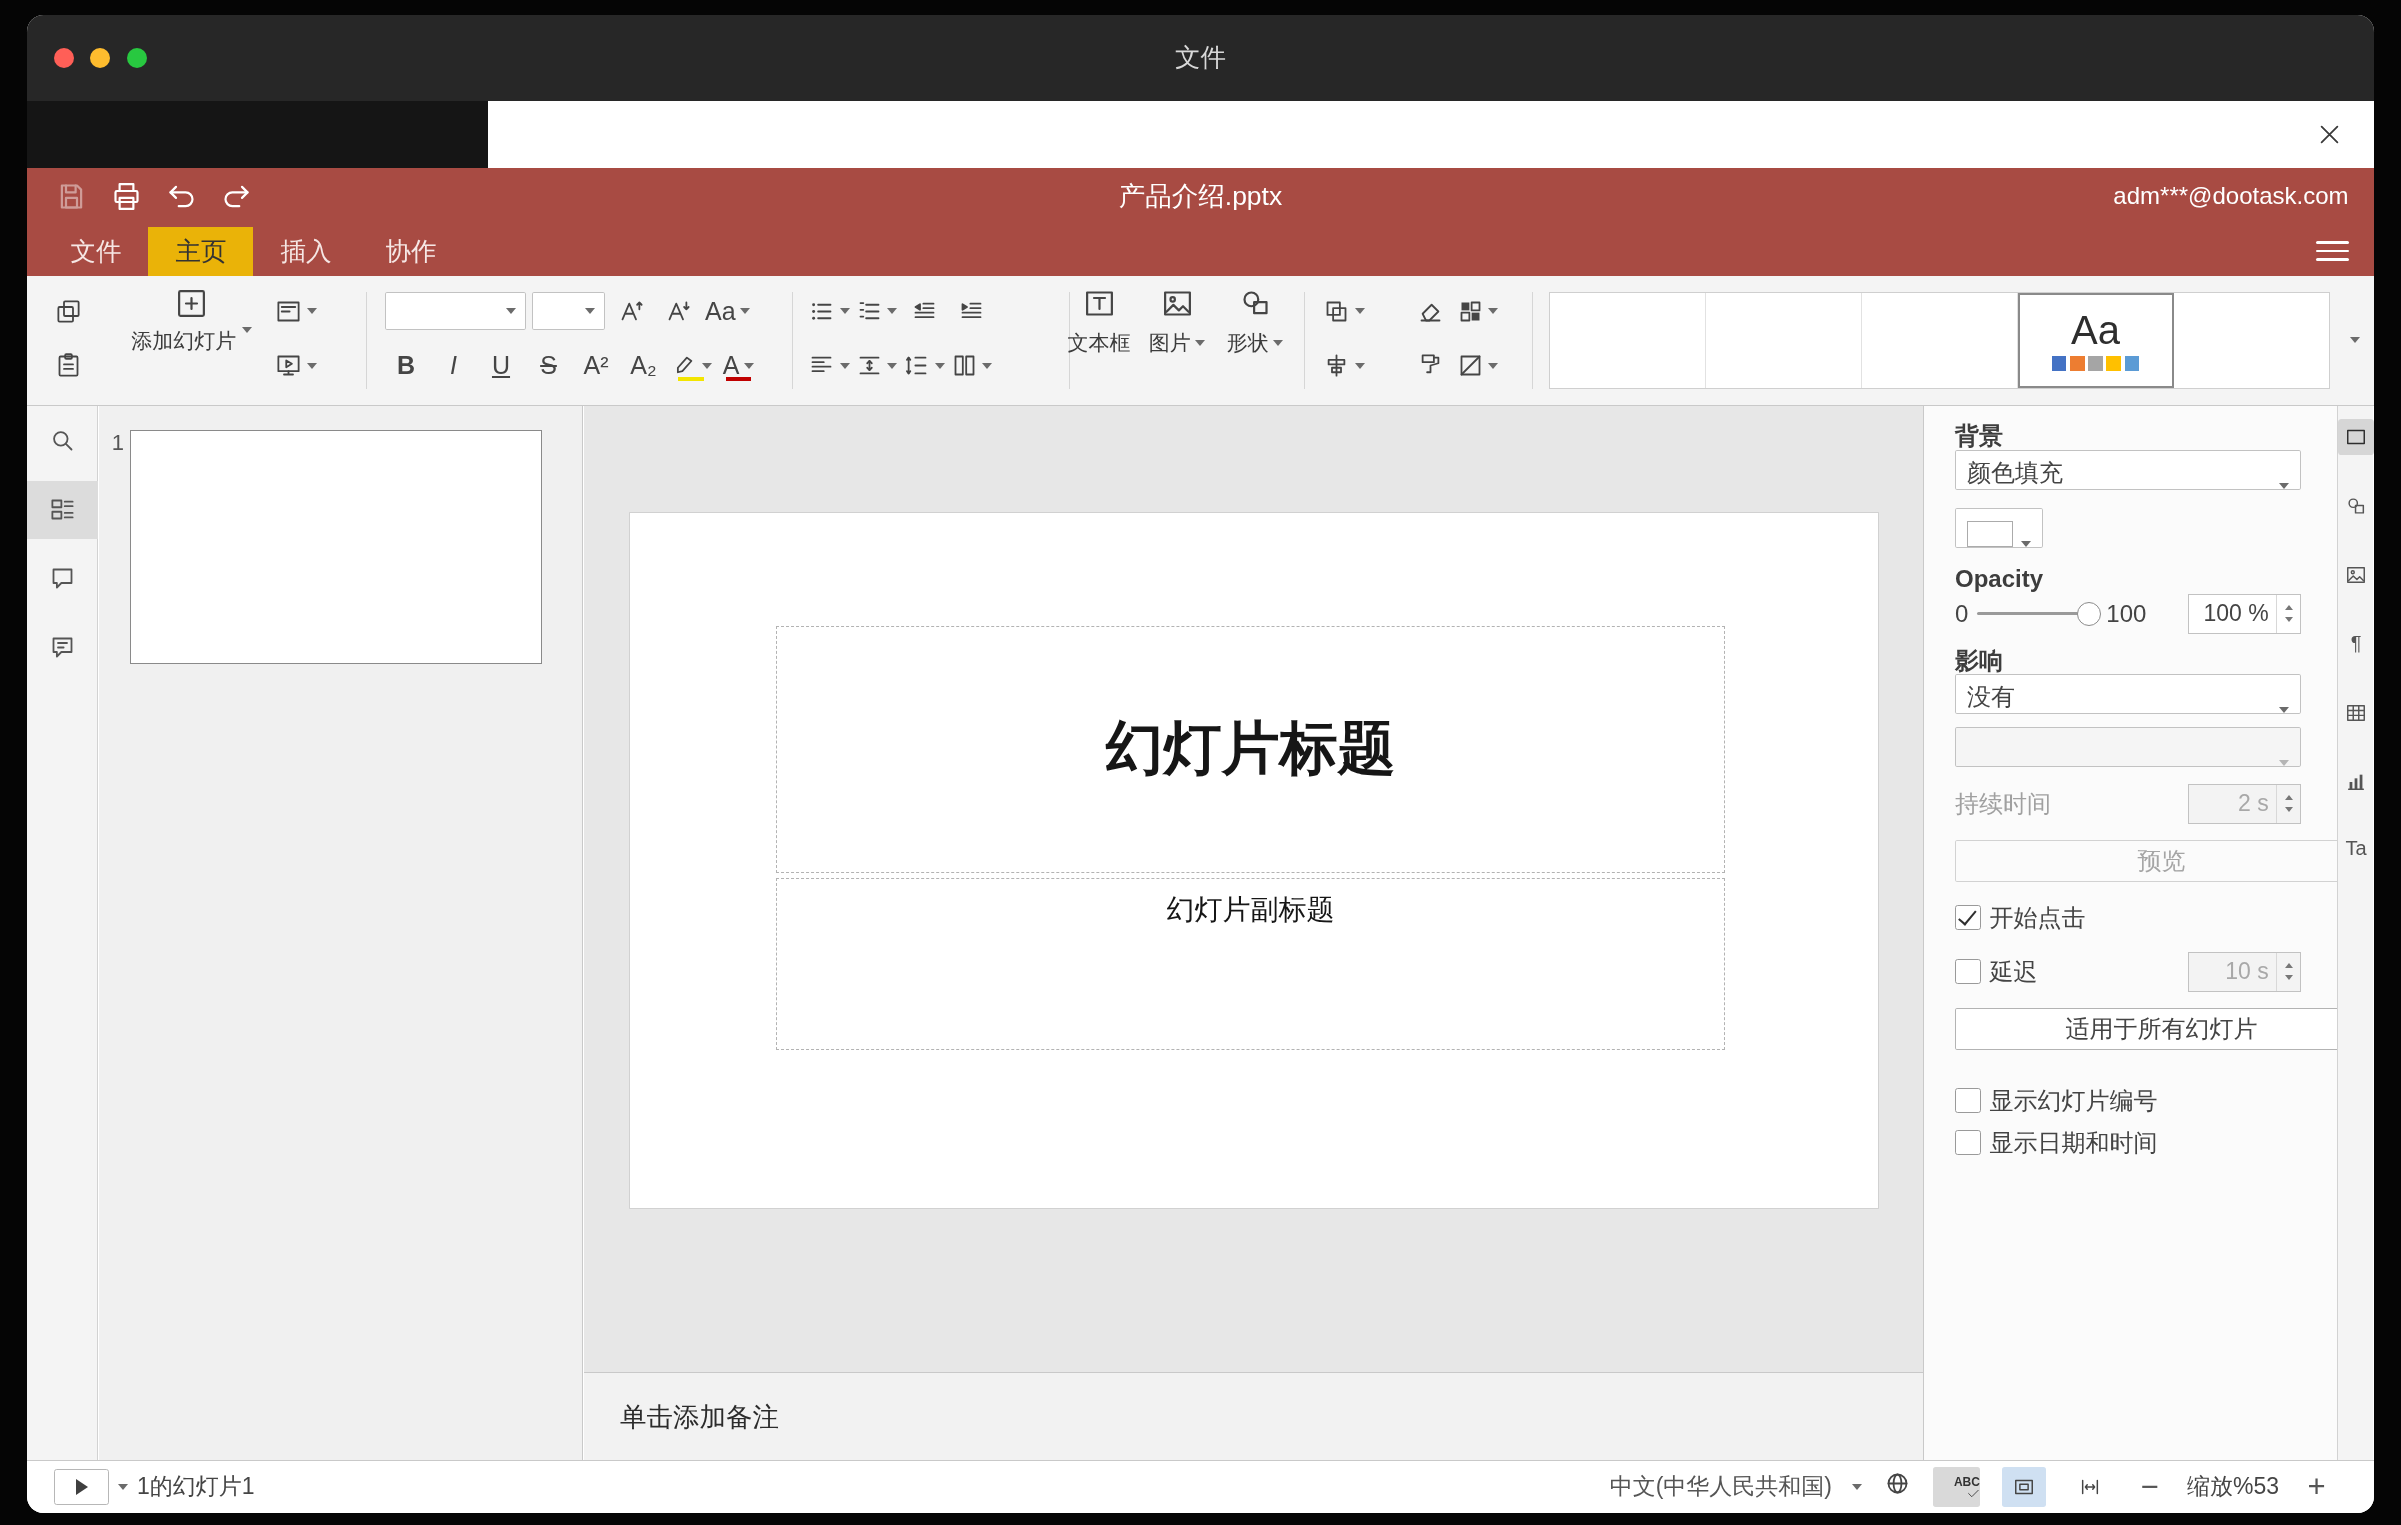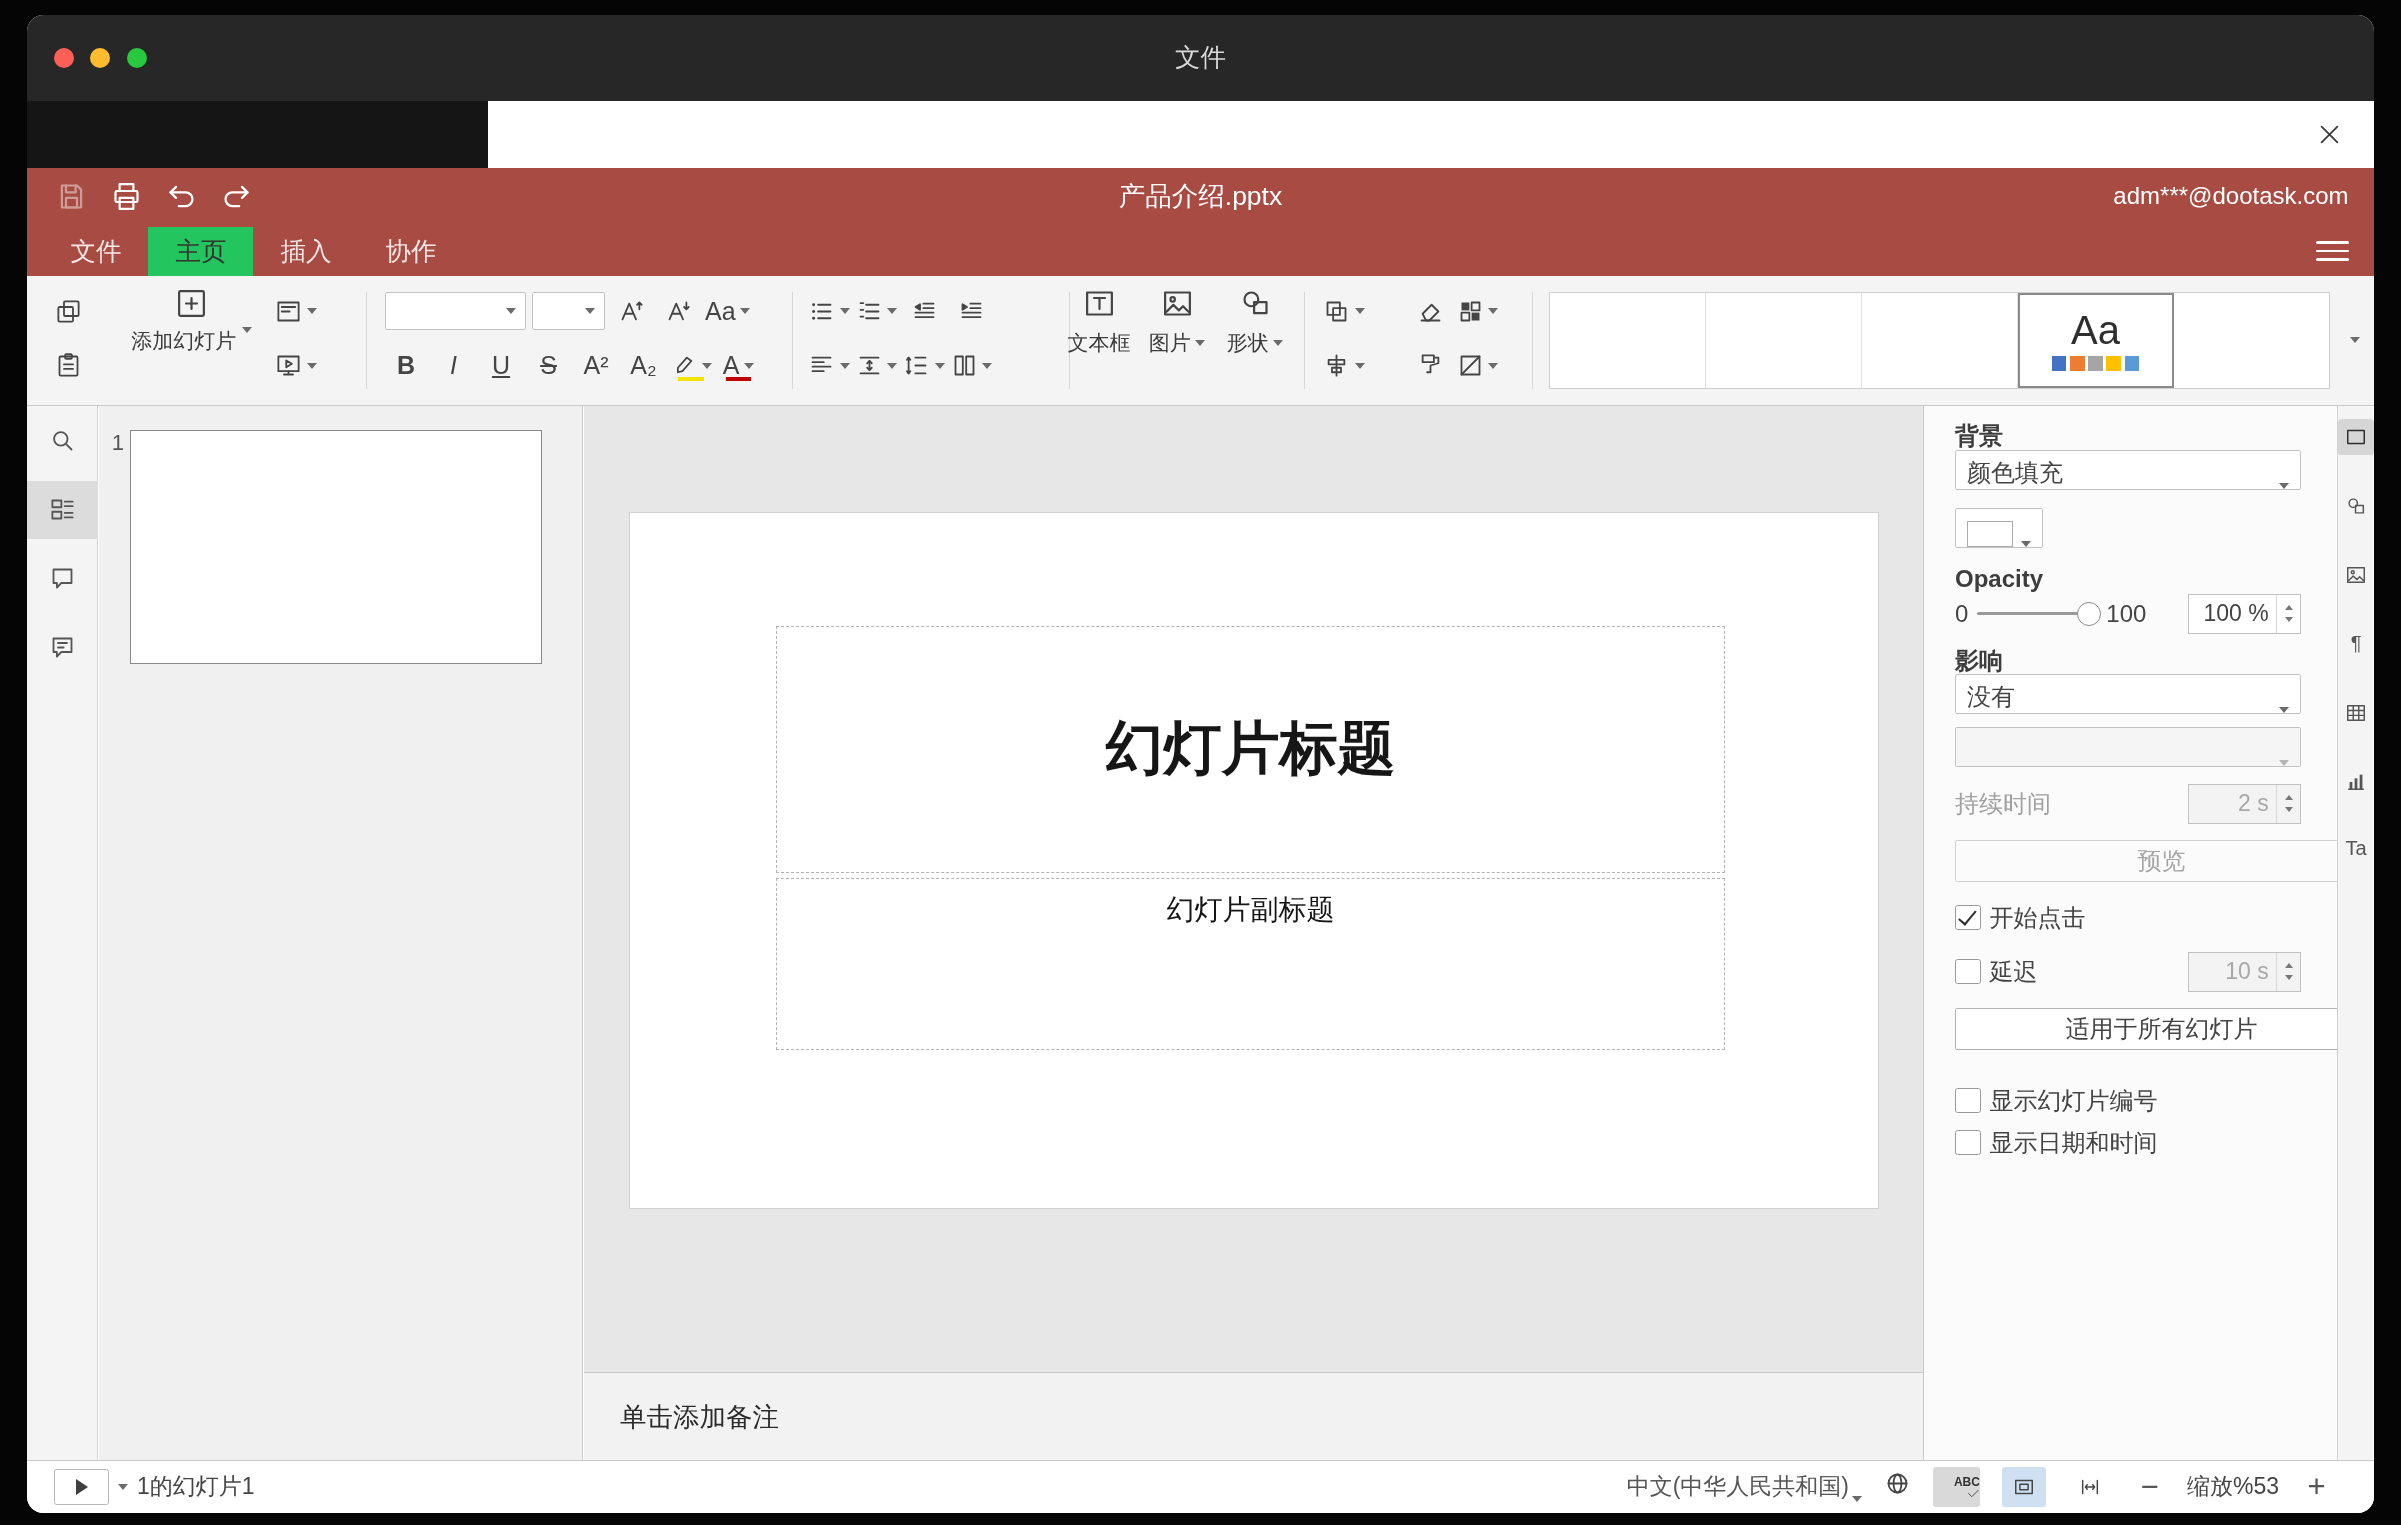--- a/index.html
+++ b/index.html
@@ -29,21 +29,21 @@
   .redbar { position:absolute; left:0; top:153px; right:0; height:108px; background:#a84b43; }
   .quick { position:absolute; left:22px; top:7.3px; display:flex; gap:11px; color:#fff; }
   .qbtn { width:44px; height:44px; display:flex; align-items:center; justify-content:center; }
   .qbtn.disabled { opacity:.45; }
   .filename { position:absolute; left:0; right:0; top:0; height:57px; display:flex;
               align-items:center; justify-content:center; color:#ffffff; font-size:26.5px; }
   .account { position:absolute; right:25.5px; top:0; height:57px; display:flex; align-items:center;
              color:#ffffff; font-size:24px; }
   .tabs { position:absolute; left:16.4px; bottom:0; height:49px; display:flex; }
   .tab { padding:0 27px; display:flex; align-items:center; color:#f6e7e5; font-size:25.5px; }
-  .tab.active { background:#22c55e; color:#333; }
+  .tab.active { background:#eab308; color:#333; }
   .hamburger { position:absolute; right:25.5px; bottom:11px; width:33px; height:27px;
                display:flex; flex-direction:column; justify-content:space-between; padding:3.6px 0; }
   .hamburger span { display:block; height:2.7px; background:#fff; border-radius:1.8px; }
 
   
   .toolbar { position:absolute; left:0; top:261px; right:0; height:130px; background:#f4f4f4;
              border-bottom:0.9px solid #c9c9c9; color:#454545; }
   .trow { position:absolute; height:42px; display:flex; align-items:center; gap:5.5px; }
   .tcol { display:flex; flex-direction:column; align-items:center; justify-content:center; gap:7.3px; }
   .vsep { position:absolute; top:16.4px; width:0.9px; height:97px; background:#d6d6d6; }
@@ -148,21 +148,21 @@
 
   
   .statusbar { position:absolute; left:0; right:0; bottom:0; height:53px; background:#ffffff;
                border-top:0.9px solid #c9c9c9; color:#454545; font-size:23px; }
   .sb-left { position:absolute; left:27px; top:0; height:100%; display:flex; align-items:center; gap:9px; }
   .play-tile { width:55px; height:36px; border:0.9px solid #b7b7b7; border-radius:2.7px; background:#fff;
                display:flex; align-items:center; justify-content:center; gap:7.3px; }
   .play-tri { width:0; height:0; border-top:8.2px solid transparent; border-bottom:8.2px solid transparent;
               border-left:12.8px solid #3f3f3f; }
   .sb-right { position:absolute; right:42px; top:0; height:100%; display:flex; align-items:center; gap:22px; }
-  .lang { display:flex; align-items:flex-end; gap:3px; color:#555; }
+  .lang { display:flex; align-items:center; gap:20px; color:#555; }
   .tile { height:40px; border-radius:2.7px; display:flex; align-items:center; justify-content:center; }
   .abct { min-width:47px; background:#d9d9d9; flex-direction:column; font-size:12px; font-weight:bold;
           color:#333; line-height:1.1;align-items:flex-end; }
   .fit1 { width:44px; background:#cfe0f2; }
   .fit2 { width:44px; }
   .zoomtxt { color:#454545; min-width:88px; text-align:center; }
   .zbtn { font-size:31px; color:#555; width:31px; text-align:center; }
 
   svg.ic { width:27px; height:27px; fill:none; stroke:currentColor; stroke-width:1.6;
            stroke-linecap:round; stroke-linejoin:round; }

